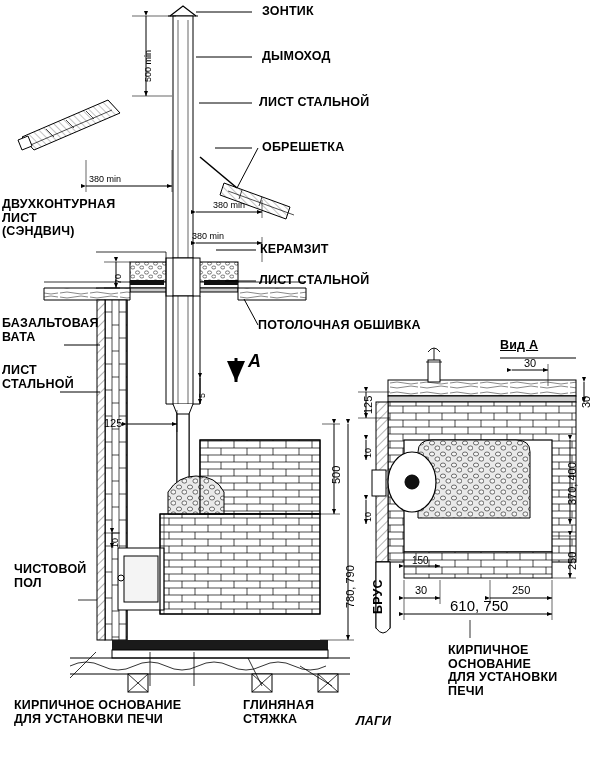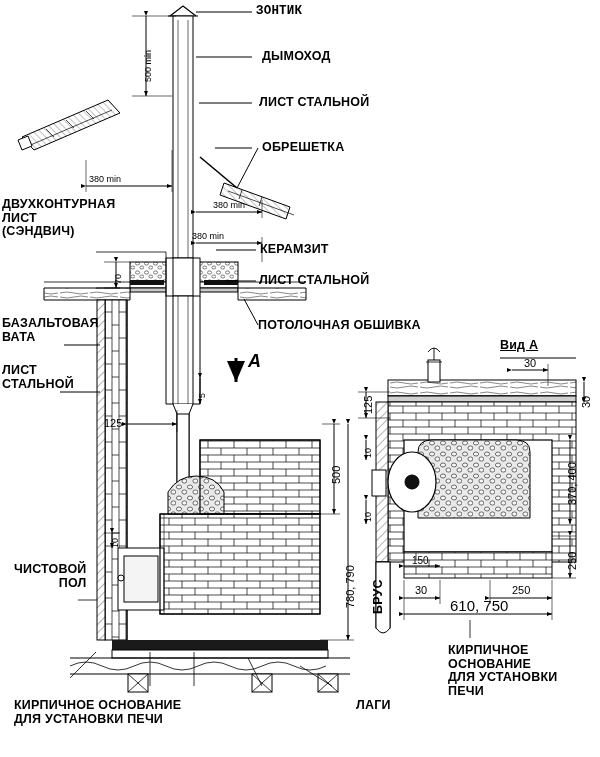--- a/index.html
+++ b/index.html
@@ -271,39 +271,41 @@
       <line x1="490" y1="580" x2="490" y2="604" stroke-width="0.6"></line>
 
       <line x1="404" y1="614" x2="552" y2="614" marker-start="url(#arrowS)" marker-end="url(#arrowS)"></line>
       <line x1="404" y1="580" x2="404" y2="620" stroke-width="0.6"></line>
       <line x1="552" y1="580" x2="552" y2="620" stroke-width="0.6"></line>
 
       <line x1="470" y1="620" x2="470" y2="638" stroke-width="0.8"></line>
     </g>
   </svg>
 
-  <div class="lbl" style="left:256px;top:5px;font-family:Liberation Mono, monospace;">ЗОНТИК</div>
+  <div class="lbl" style="left:262px;top:5px;">ЗОНТИК</div>
   <div class="lbl" style="left:262px;top:50px;">ДЫМОХОД</div>
   <div class="lbl" style="left:259px;top:96px;">ЛИСТ СТАЛЬНОЙ</div>
   <div class="lbl" style="left:262px;top:141px;">ОБРЕШЕТКА</div>
   <div class="lbl" style="left:2px;top:198px;">ДВУХКОНТУРНАЯ
 ЛИСТ
 (СЭНДВИЧ)</div>
   <div class="lbl" style="left:260px;top:243px;">КЕРАМЗИТ</div>
   <div class="lbl" style="left:259px;top:274px;">ЛИСТ СТАЛЬНОЙ</div>
   <div class="lbl" style="left:258px;top:319px;">ПОТОЛОЧНАЯ ОБШИВКА</div>
   <div class="lbl" style="left:2px;top:317px;">БАЗАЛЬТОВАЯ
 ВАТА</div>
   <div class="lbl" style="left:2px;top:364px;">ЛИСТ
 СТАЛЬНОЙ</div>
-  <div class="lbl" style="left:14px;top:563px;text-align:right;">ЧИСТОВОЙ
+  <div class="lbl" style="left:14px;top:563px;">ЧИСТОВОЙ
 ПОЛ</div>
   <div class="lbl" style="left:14px;top:699px;">КИРПИЧНОЕ ОСНОВАНИЕ
 ДЛЯ УСТАНОВКИ ПЕЧИ</div>
-  <div class="lbl" style="left:356px;top:699px;">ЛАГИ</div>
+  <div class="lbl" style="left:243px;top:699px;">ГЛИНЯНАЯ
+СТЯЖКА</div>
+  <div class="lbl" style="left:356px;top:715px;font-style:italic;">ЛАГИ</div>
   <div class="lbl" style="left:448px;top:644px;">КИРПИЧНОЕ
 ОСНОВАНИЕ
 ДЛЯ УСТАНОВКИ
 ПЕЧИ</div>
   <div class="lbl v" style="left:372px;top:614px;transform:rotate(-90deg);">БРУС</div>
 
   <div class="lbl underline" style="left:500px;top:339px;">Вид А</div>
   <div class="lbl" style="left:248px;top:355px;font-size:18px;font-style:italic;">А</div>
 
   <div class="dim v" style="left:143px;top:82px;transform:rotate(-90deg);">500 min</div>

